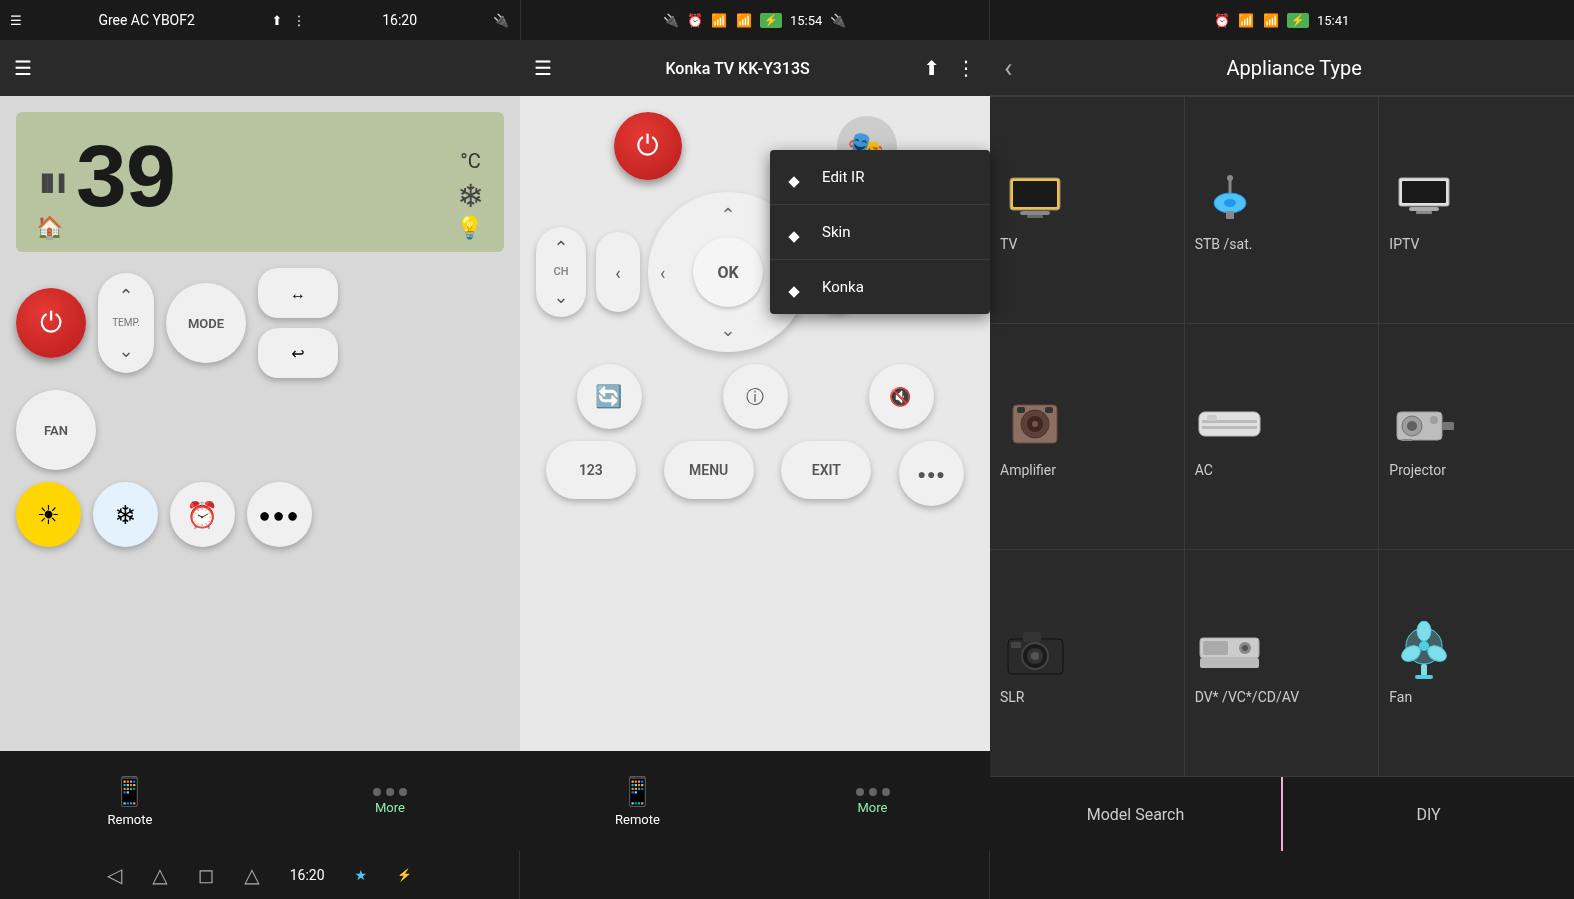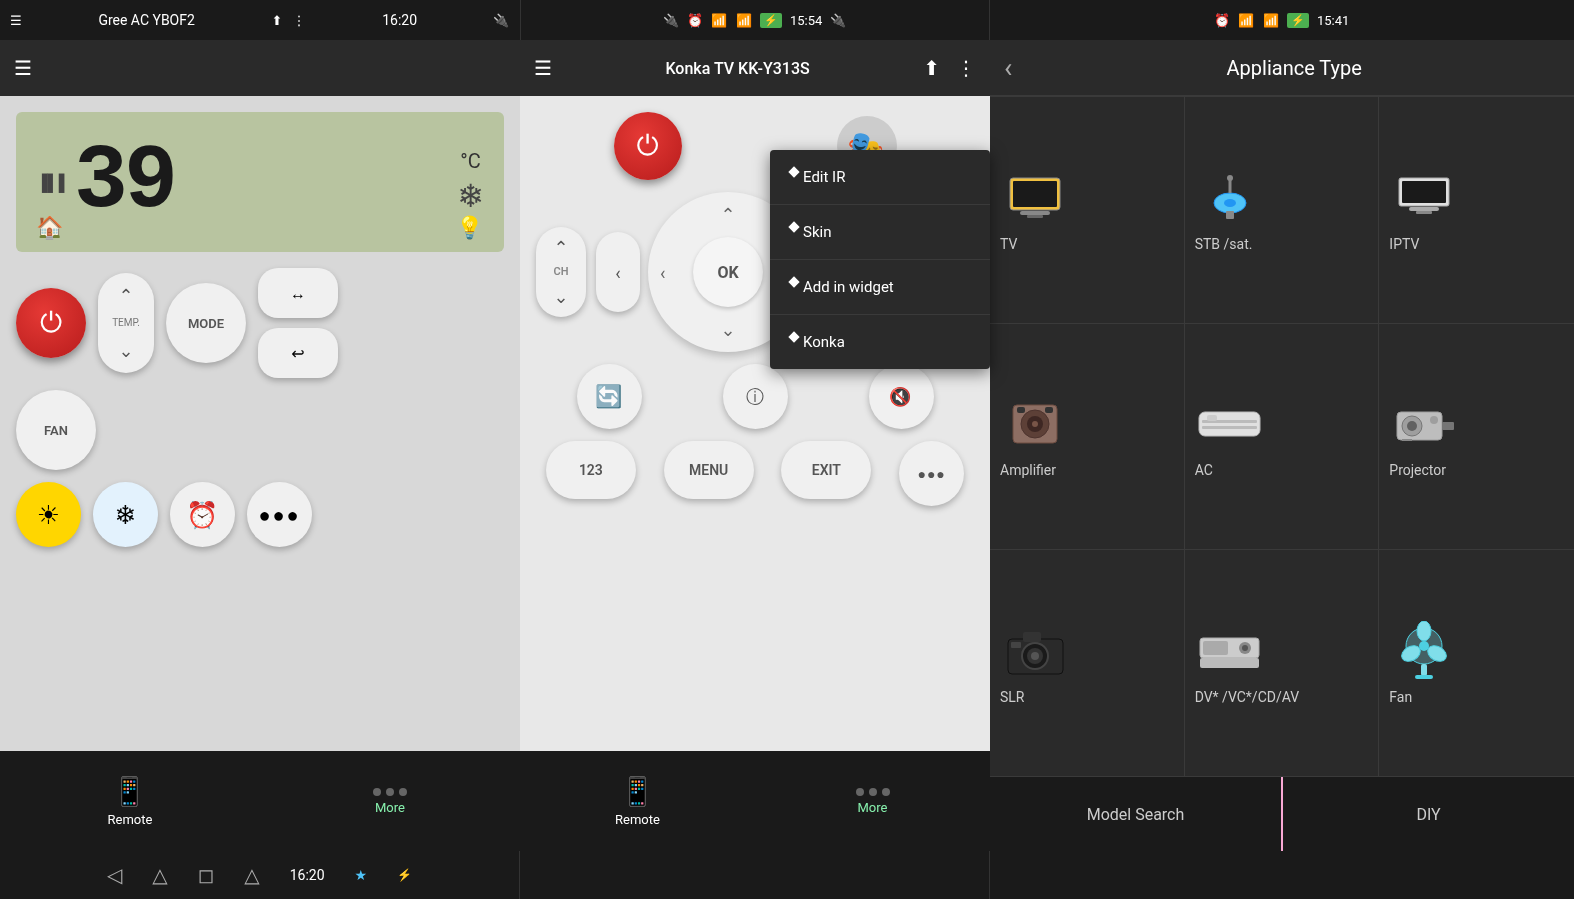--- a/index.html
+++ b/index.html
@@ -213,22 +213,22 @@
       right: 0;
       width: 220px;
       background: #2a2a2a;
       border-radius: 4px;
       z-index: 100;
       overflow: hidden;
       box-shadow: 0 4px 16px rgba(0,0,0,0.5);
     }
     .dropdown-item {
       display: flex;
-      align-items: flex-start;
-      gap: 5px;
+      align-items: flex-end;
+      gap: 24px;
       padding: 18px 20px;
       color: #fff;
       font-size: 15px;
       cursor: pointer;
       border-bottom: 1px solid #3a3a3a;
     }
     .dropdown-item:last-child { border-bottom: none; }
     .diamond { width: 8px; height: 8px; background: #fff; transform: rotate(45deg); }
 
     
@@ -513,24 +513,20 @@
     </div>
 
     <div class="dropdown-menu">
       <div class="dropdown-item">
         <div class="diamond"></div>
         <span>Edit IR</span>
       </div>
       <div class="dropdown-item">
         <div class="diamond"></div>
         <span>Skin</span>
-      </div>
-      <div class="dropdown-item">
-        <div class="diamond"></div>
-        <span>Add in widget</span>
       </div>
       <div class="dropdown-item">
         <div class="diamond"></div>
         <span>Konka</span>
       </div>
     </div>
 
     <div class="tv-body">
 
       <div class="tv-top-row">

